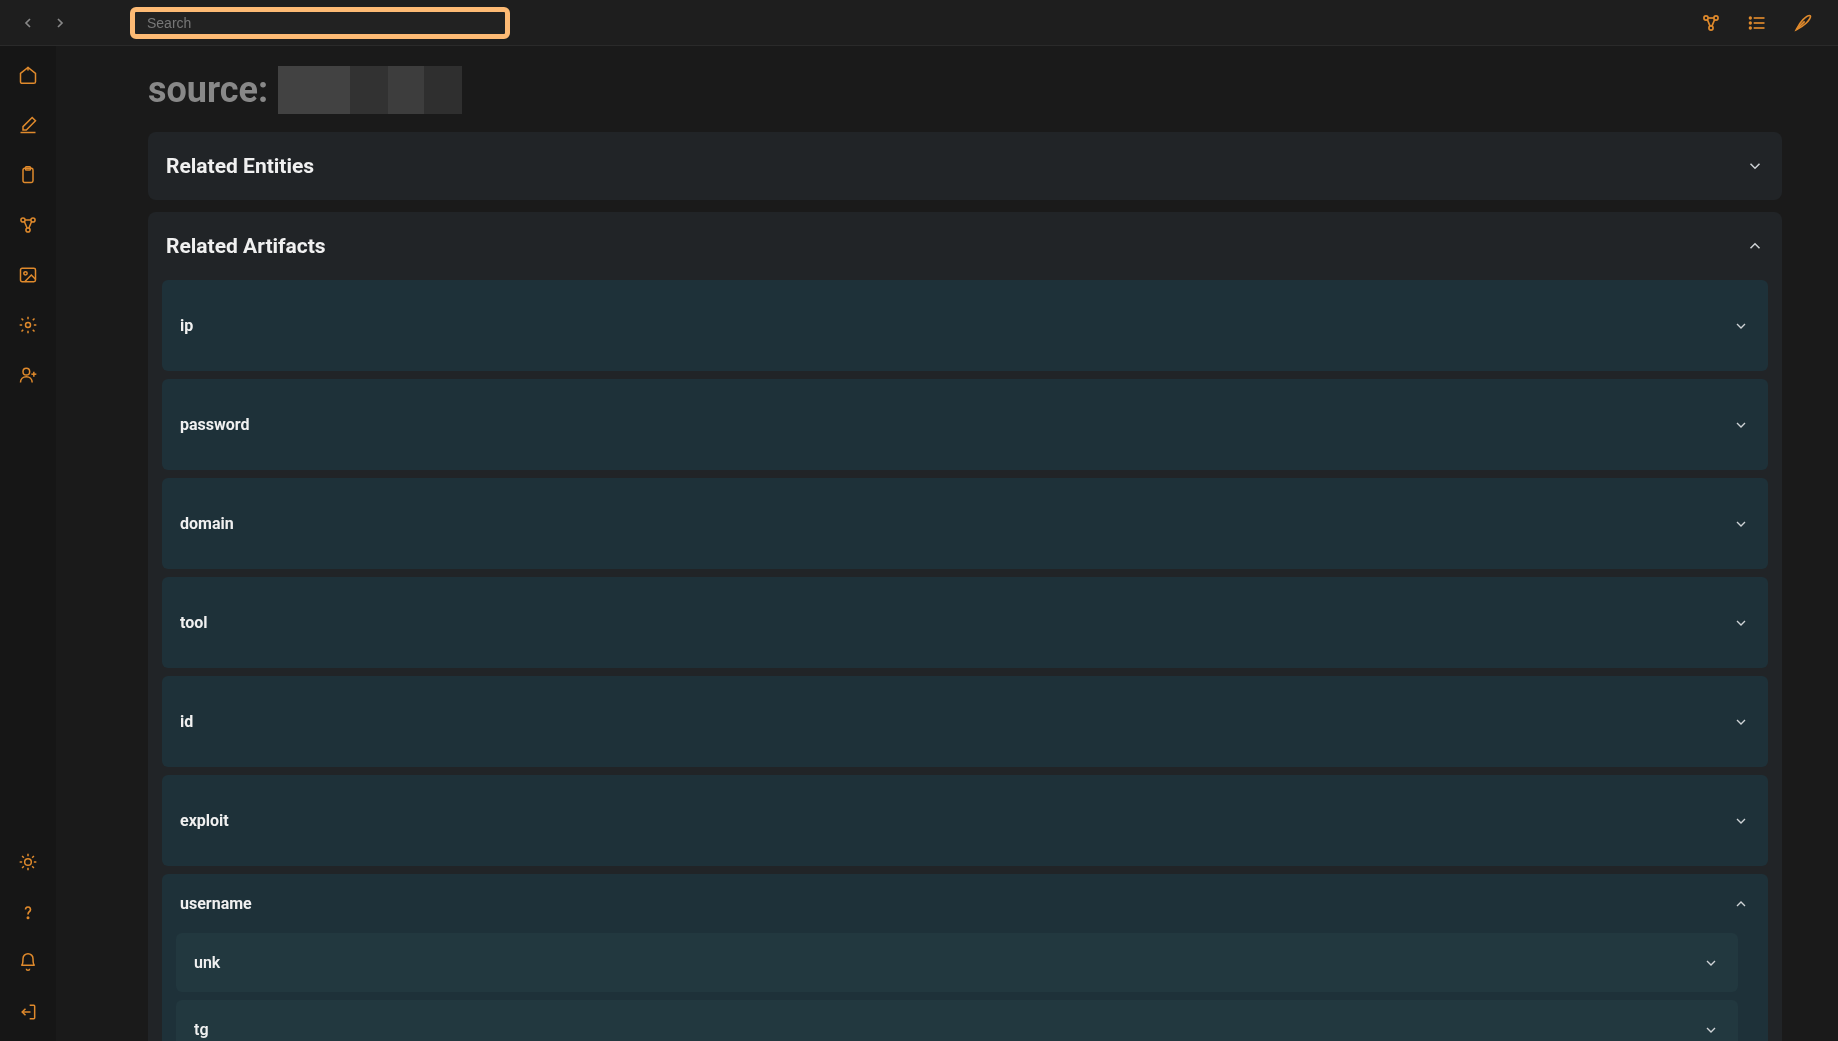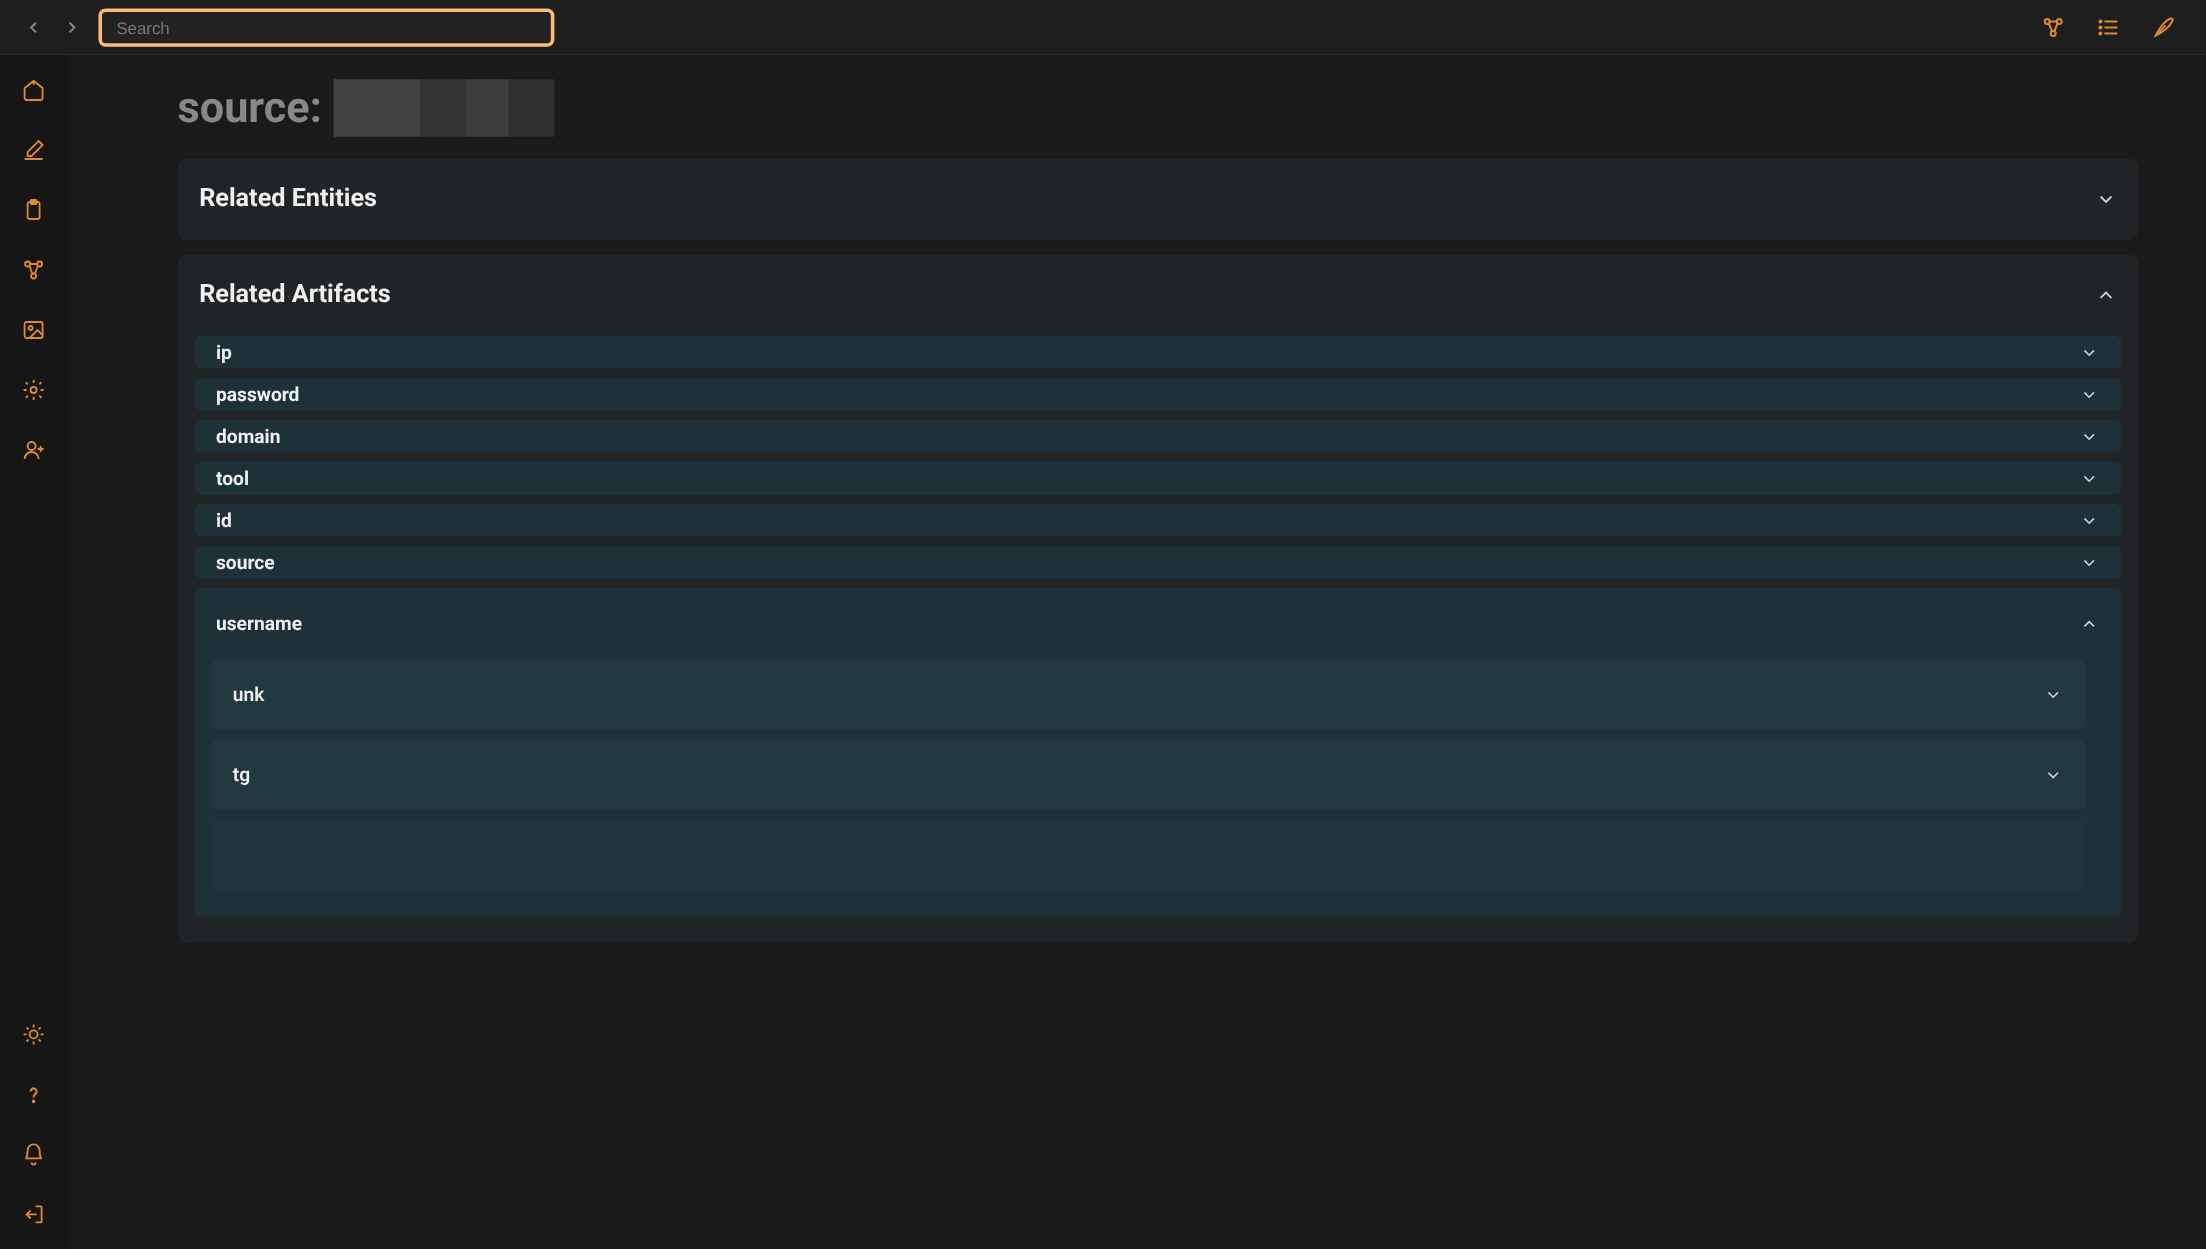--- a/index.html
+++ b/index.html
@@ -31,26 +31,27 @@
     color: #888; cursor: pointer;
   }
   .search-wrap {
     width: 380px;
     position: relative;
   }
   .search-input {
     width: 100%;
     height: 32px;
     background: #222;
-    border: 3px solid #fdba74;
+    border: 5px solid #fdba74;
     border-radius: 6px;
     color: #0ea5e9;
     padding: 0 12px;
     font-size: 14px;
     outline: none;
+    margin-left: 48px;
   }
   .search-input::placeholder { color: #777; }
   .topbar-spacer { flex: 1; }
   .topbar-icons { display: flex; gap: 24px; margin-right: 14px; }
   .topbar-icon {
     width: 22px; height: 22px;
     display: flex; align-items: center; justify-content: center;
     color: #e08a2c; cursor: pointer;
   }
   
@@ -120,21 +121,21 @@
   }
   .panel-body { padding: 0 14px 14px 14px; }
   
   .row {
     background: #1e3139;
     border-radius: 6px;
     margin-bottom: 8px;
     display: flex;
     justify-content: space-between;
     align-items: center;
-    padding: 4px 18px;
+    padding: 36px 18px;
     cursor: pointer;
     font-weight: 700;
     font-size: 16px;
     color: #f0f0f0;
   }
   .row.expanded { flex-direction: column; align-items: stretch; padding:0; }
   .row.expanded > .row-head {
     display: flex; justify-content: space-between; align-items: center;
     padding: 20px 18px;
   }
@@ -375,21 +376,21 @@
           <div class="row">
             <span>id</span>
             <span class="chev">
                 <svg width="16" height="16" viewBox="0 0 24 24" fill="none" stroke="currentColor" stroke-width="2">
                   <polyline points="6 9 12 15 18 9"></polyline>
                 </svg>
               </span>
           </div>
 
           <div class="row">
-            <span>source</span>
+            <span>exploit</span>
             <span class="chev">
                 <svg width="16" height="16" viewBox="0 0 24 24" fill="none" stroke="currentColor" stroke-width="2">
                   <polyline points="6 9 12 15 18 9"></polyline>
                 </svg>
               </span>
           </div>
 
           <div class="row expanded">
             <div class="row-head">
               <span>username</span>

